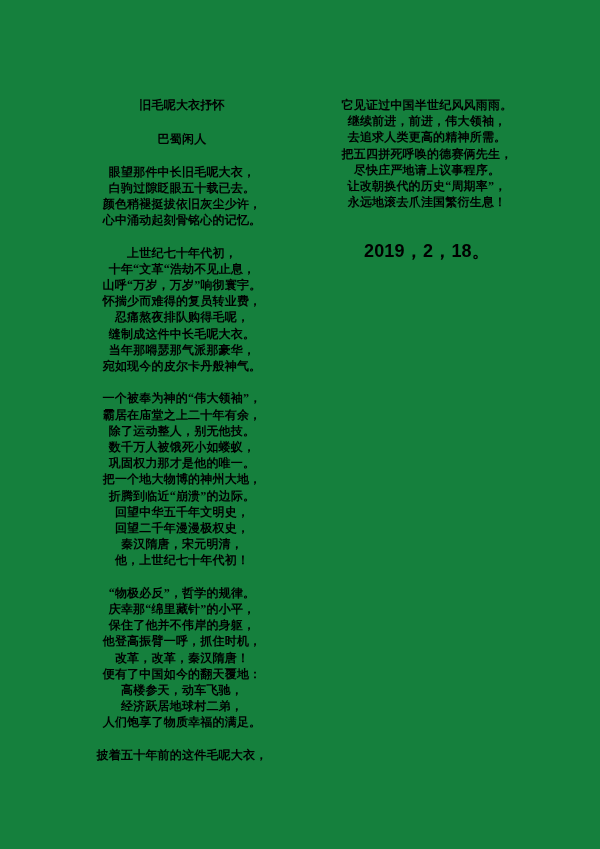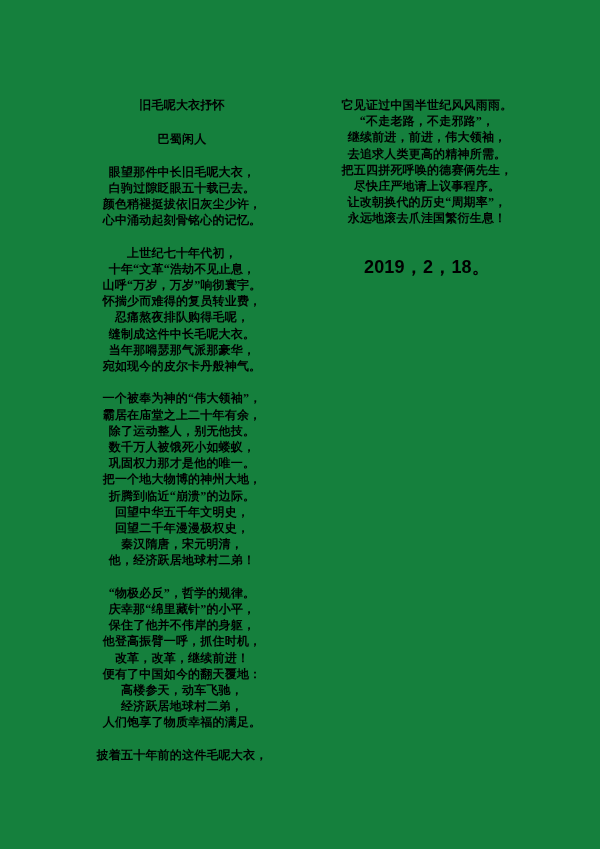--- a/index.html
+++ b/index.html
@@ -83,42 +83,41 @@
         <div class="poem-line">一个被奉为神的“伟大领袖”，</div>
         <div class="poem-line">霸居在庙堂之上二十年有余，</div>
         <div class="poem-line">除了运动整人，别无他技。</div>
         <div class="poem-line">数千万人被饿死小如蝼蚁，</div>
         <div class="poem-line">巩固权力那才是他的唯一。</div>
         <div class="poem-line">把一个地大物博的神州大地，</div>
         <div class="poem-line">折腾到临近“崩溃”的边际。</div>
         <div class="poem-line">回望中华五千年文明史，</div>
         <div class="poem-line">回望二千年漫漫极权史，</div>
         <div class="poem-line">秦汉隋唐，宋元明清，</div>
-        <div class="poem-line">他，经济跃居地球村二弟！</div>
+        <div class="poem-line">他，上世纪七十年代初！</div>
       </div>
     <div class="stanza">
         <div class="poem-line">“物极必反”，哲学的规律。</div>
         <div class="poem-line">庆幸那“绵里藏针”的小平，</div>
         <div class="poem-line">保住了他并不伟岸的身躯，</div>
         <div class="poem-line">他登高振臂一呼，抓住时机，</div>
-        <div class="poem-line">改革，改革，继续前进！</div>
+        <div class="poem-line">改革，改革，秦汉隋唐！</div>
         <div class="poem-line">便有了中国如今的翻天覆地：</div>
         <div class="poem-line">高楼参天，动车飞驰，</div>
         <div class="poem-line">经济跃居地球村二弟，</div>
         <div class="poem-line">人们饱享了物质幸福的满足。</div>
       </div>
     <div class="stanza">
         <div class="poem-line">披着五十年前的这件毛呢大衣，</div>
       </div>
   </div>
 
   <div class="column column-right">
     <div class="stanza">
         <div class="poem-line">它见证过中国半世纪风风雨雨。</div>
-        <div class="poem-line">“不走老路，不走邪路”，</div>
         <div class="poem-line">继续前进，前进，伟大领袖，</div>
         <div class="poem-line">去追求人类更高的精神所需。</div>
         <div class="poem-line">把五四拼死呼唤的德赛俩先生，</div>
         <div class="poem-line">尽快庄严地请上议事程序。</div>
         <div class="poem-line">让改朝换代的历史“周期率”，</div>
         <div class="poem-line">永远地滚去爪洼国繁衍生息！</div>
       </div>
     <div class="poem-line poem-date">2019，2，18。</div>
   </div>
 

